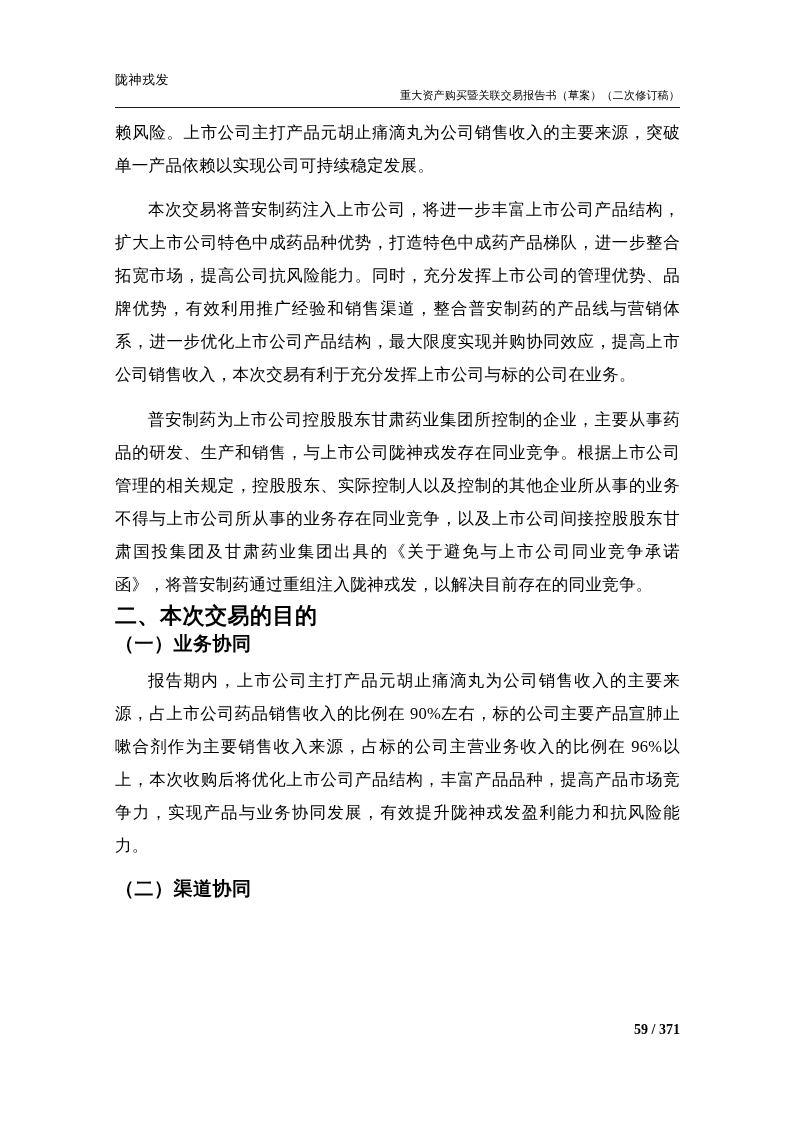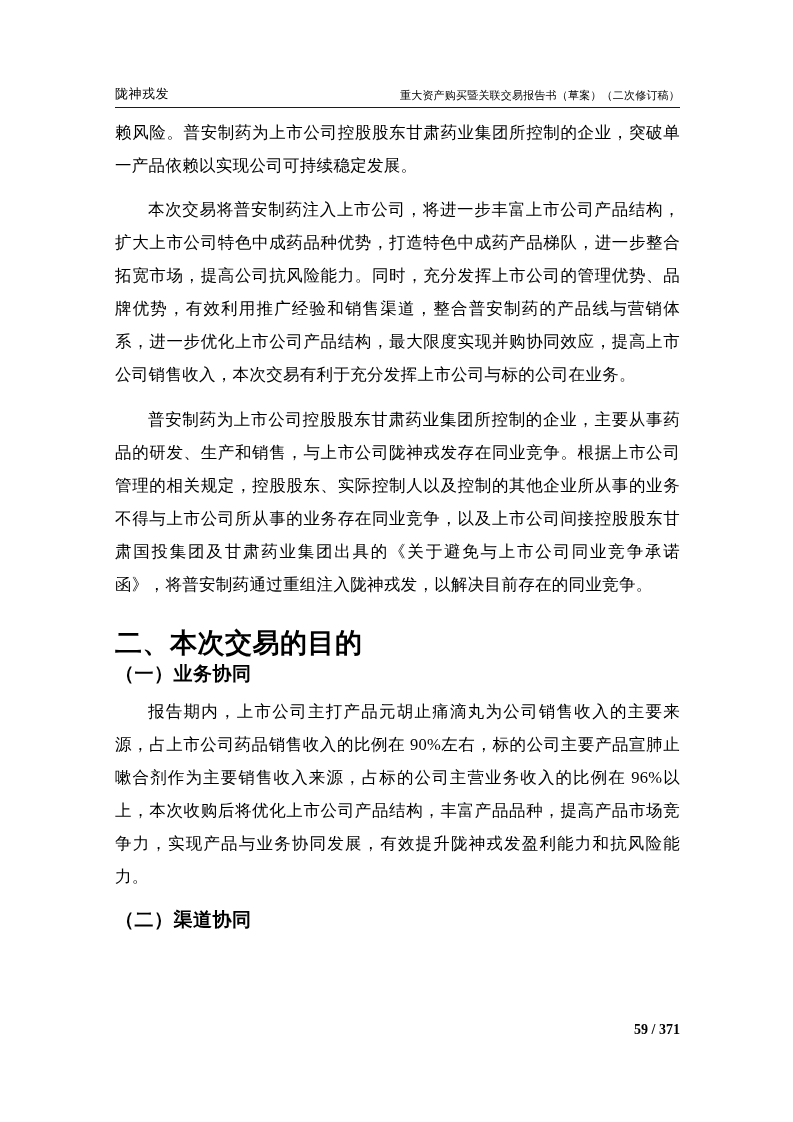--- a/index.html
+++ b/index.html
@@ -11,21 +11,21 @@
     position: relative;
     margin: 0 auto;
     padding: 56px 113px 0 115px;
     font-family: "Liberation Serif", "DejaVu Serif", serif;
     color: #000000;
     overflow: hidden;
   }
   .header {
     display: flex;
     justify-content: space-between;
-    align-items: flex-end;
+    align-items: center;
     padding-bottom: 4px;
     border-bottom: 1px solid #1c1c1c;
   }
   .header-left  { font-size: 13px; letter-spacing: 0.5px; }
   .header-right { font-size: 11px; letter-spacing: 0.2px; margin-top: 32px; }
   .body-text p {
     font-size: 16.5px;
     line-height: 33px;
     text-align: justify;
     text-indent: 2em;
@@ -36,21 +36,21 @@
   .p-inject { margin-top: 11px; }
   .p-comp   { margin-top: 12px; }
   .p-purp   { margin-top: 10px; }
   .p-biz    { margin-top: 8px; }
   .heading {
     font-family: "Liberation Sans", "DejaVu Sans", sans-serif;
     font-weight: bold;
     line-height: 1.35;
     letter-spacing: 0.5px;
   }
-  .h-l1 { font-size: 27px; margin-top: 24px; }
+  .h-l1 { font-size: 22px; margin-top: 0; }
   .h-sec4 { font-size: 19px; margin-top: 20px; }
   .h-sub1 { font-size: 19px; }
   .h-sub2 { font-size: 19px; margin-top: 14px; }
   .footer-pagenum {
     position: absolute;
     top: 1022px;
     right: 113px;
     font-size: 14px;
     font-weight: bold;
     font-family: "Liberation Serif", "DejaVu Serif", serif;
@@ -61,21 +61,21 @@
 
 <div class="page">
 
   <div class="header">
     <span class="header-left">陇神戎发</span>
     <span class="header-right">重大资产购买暨关联交易报告书（草案）（二次修订稿）</span>
   </div>
 
   <div class="body-text">
 
-    <p class="no-indent p-cont">赖风险。普安制药为上市公司控股股东甘肃药业集团所控制的企业，突破单一产品依赖以实现公司可持续稳定发展。</p>
+    <p class="no-indent p-cont">赖风险。上市公司主打产品元胡止痛滴丸为公司销售收入的主要来源，突破单一产品依赖以实现公司可持续稳定发展。</p>
 
     <p class="p-inject">本次交易将普安制药注入上市公司，将进一步丰富上市公司产品结构，扩大上市公司特色中成药品种优势，打造特色中成药产品梯队，进一步整合拓宽市场，提高公司抗风险能力。同时，充分发挥上市公司的管理优势、品牌优势，有效利用推广经验和销售渠道，整合普安制药的产品线与营销体系，进一步优化上市公司产品结构，最大限度实现并购协同效应，提高上市公司销售收入，本次交易有利于充分发挥上市公司与标的公司在业务。</p>
 
 
     <p class="p-comp">普安制药为上市公司控股股东甘肃药业集团所控制的企业，主要从事药品的研发、生产和销售，与上市公司陇神戎发存在同业竞争。根据上市公司管理的相关规定，控股股东、实际控制人以及控制的其他企业所从事的业务不得与上市公司所从事的业务存在同业竞争，以及上市公司间接控股股东甘肃国投集团及甘肃药业集团出具的《关于避免与上市公司同业竞争承诺函》，将普安制药通过重组注入陇神戎发，以解决目前存在的同业竞争。</p>
 
     <div class="heading h-l1">二、本次交易的目的</div>
 
 
     <div class="heading h-sub1">（一）业务协同</div>

